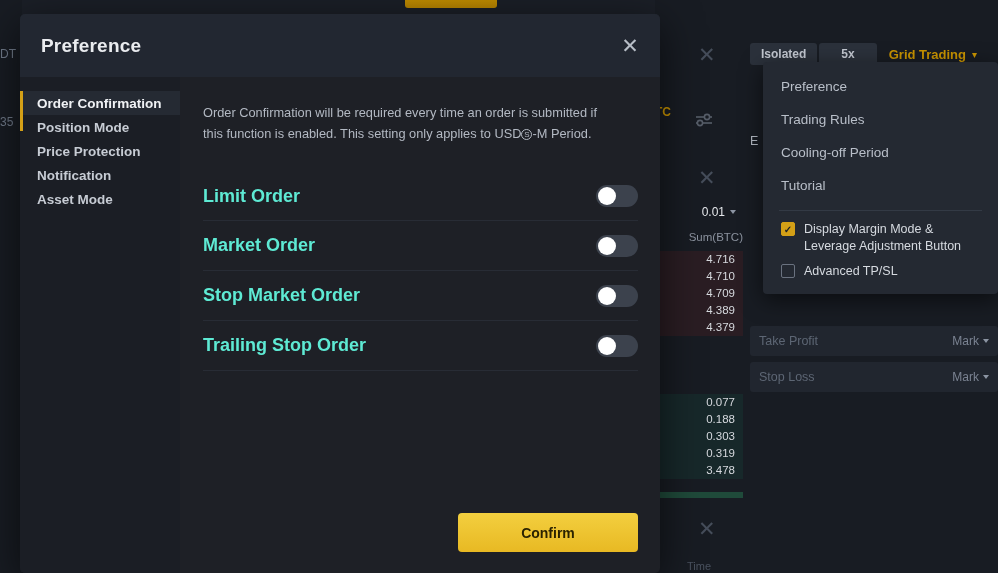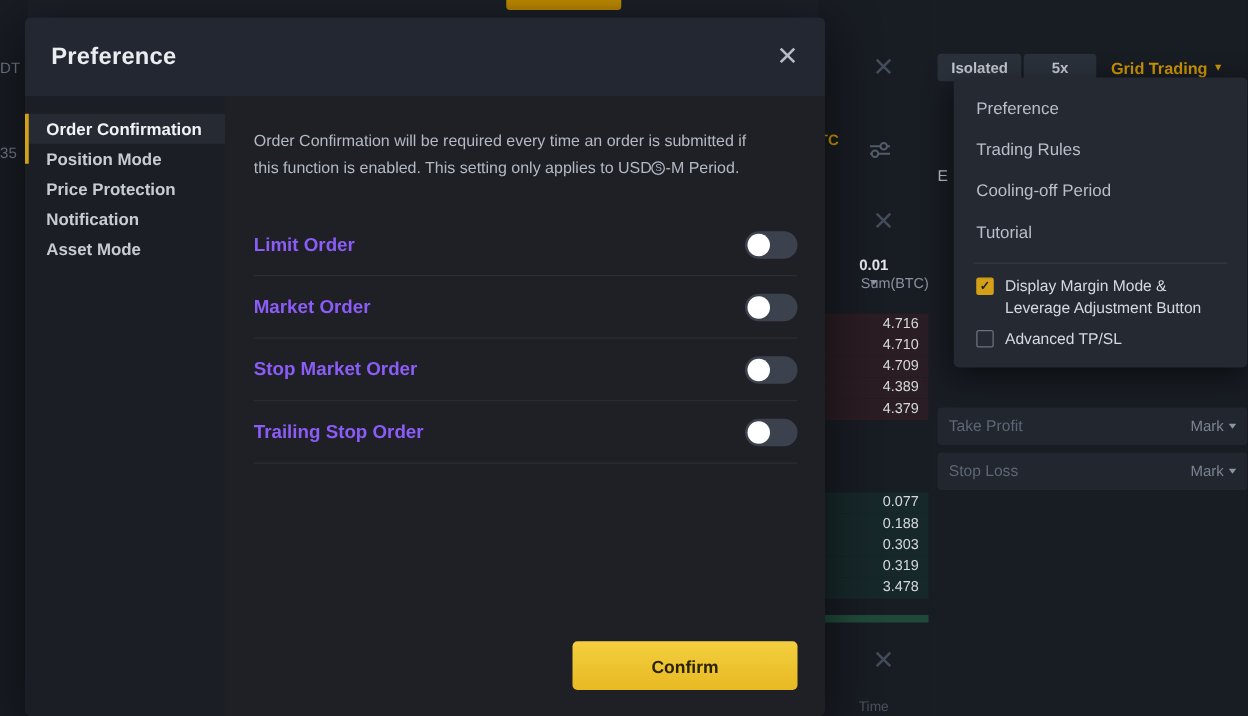--- a/index.html
+++ b/index.html
@@ -66,26 +66,26 @@
   .bg-slider-icon { position: absolute; left: 694px; top: 112px; opacity: .75; }
 
   .bg-ticker {
     position:absolute; left:655px; top:105px; color:#c99400;
     font-size:12px; font-weight:600;
   }
 
   .ob-dec {
     position: absolute; left: 662px; top: 205px; width: 74px;
     display: flex; align-items: center; justify-content: flex-end; gap: 5px;
-    color: #e4e6ea; font-size: 12px; font-weight: 700; flex-direction: column;
+    color: #e4e6ea; font-size: 12px; font-weight: 400;
   }
   .ob-caret { border-left:3.5px solid transparent; border-right:3.5px solid transparent;
               border-top:4px solid #8c95a3; }
   .ob-head {
-    position: absolute; left: 655px; top: 221px; width: 88px;
+    position: absolute; left: 655px; top: 231px; width: 88px;
     text-align: right; color: #8b929e; font-size: 11.5px;
   }
   .ob-rows { position: absolute; left: 655px; width: 88px; }
   .ob-row {
     height: 17px; line-height: 17px; text-align: right;
     padding-right: 8px; font-size: 11.5px; color: #d6d9de;
     font-family: "Liberation Sans", sans-serif;
   }
   .ob-ask { background: #2a1d23; }
   .ob-bid { background: #17282a; }
@@ -205,21 +205,21 @@
     display: inline-flex; width: 11px; height: 11px; border: 1px solid #b3b9c3;
     border-radius: 50%; align-items: center; justify-content: center;
     font-size: 8px; line-height: 1; vertical-align: 1px; margin: 0 0px;
   }
 
   .opt-row {
     height: 50px; display: flex; align-items: center; justify-content: space-between;
     border-bottom: 1px solid #282c35;
   }
   .opt-row:first-of-type { border-top: 1px solid transparent; }
-  .opt-label { color: #8b5cf6; font-size: 15px; font-weight: 700; }
+  .opt-label { color: #5eead4; font-size: 18px; font-weight: 700; }
 
   .switch {
     width: 42px; height: 22px; border-radius: 11px; background: #3c424d;
     position: relative; cursor: pointer; flex: 0 0 auto;
   }
   .switch .knob {
     position: absolute; left: 2px; top: 2px; width: 18px; height: 18px;
     border-radius: 50%; background: #ffffff;
   }
 

